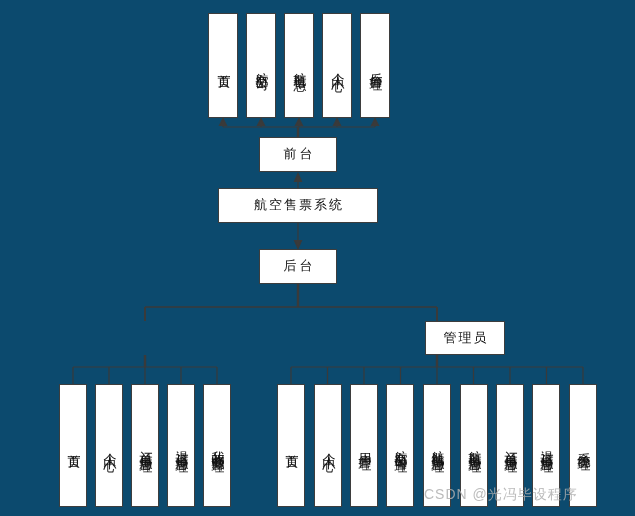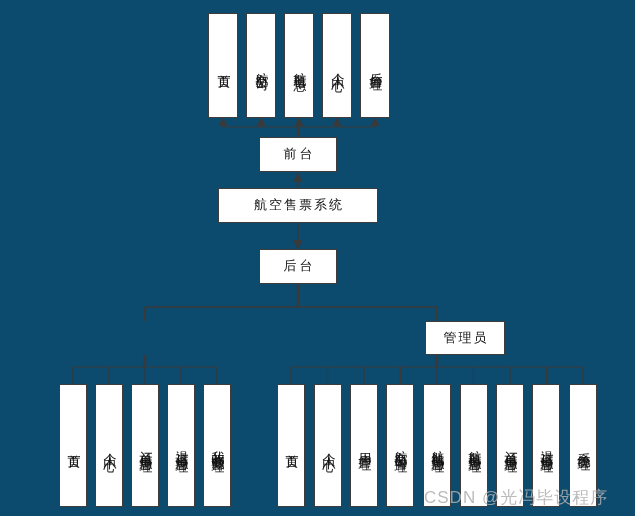--- a/index.html
+++ b/index.html
@@ -45,21 +45,21 @@
     writing-mode: vertical-rl;
     text-orientation: upright;
     letter-spacing: 2px;
   }
   .vbox-top { width: 30px; height: 105px; top: 13px; }
   .vbox-child { width: 28px; height: 123px; top: 384px; }
   .watermark {
     position: absolute;
     left: 424px;
     top: 486px;
-    font-size: 17px;
+    font-size: 14px;
     letter-spacing: 1px;
     color: rgba(175, 175, 175, 0.85);
     white-space: nowrap;
     z-index: 5;
     pointer-events: none;
     font-family: "Liberation Sans", "DejaVu Sans", sans-serif;
   }
 </style>
 </head>
 <body>

